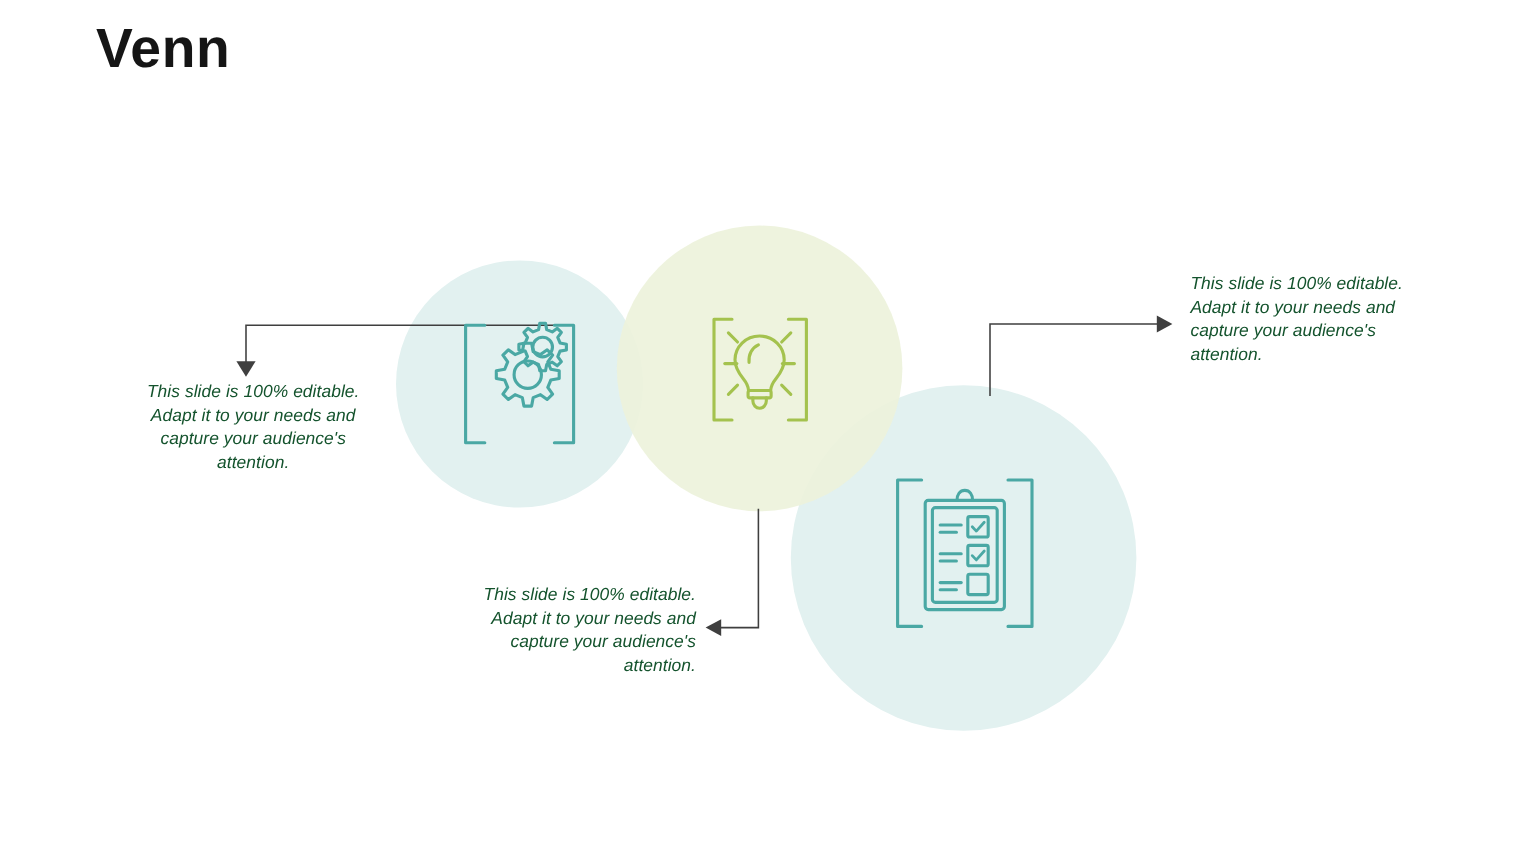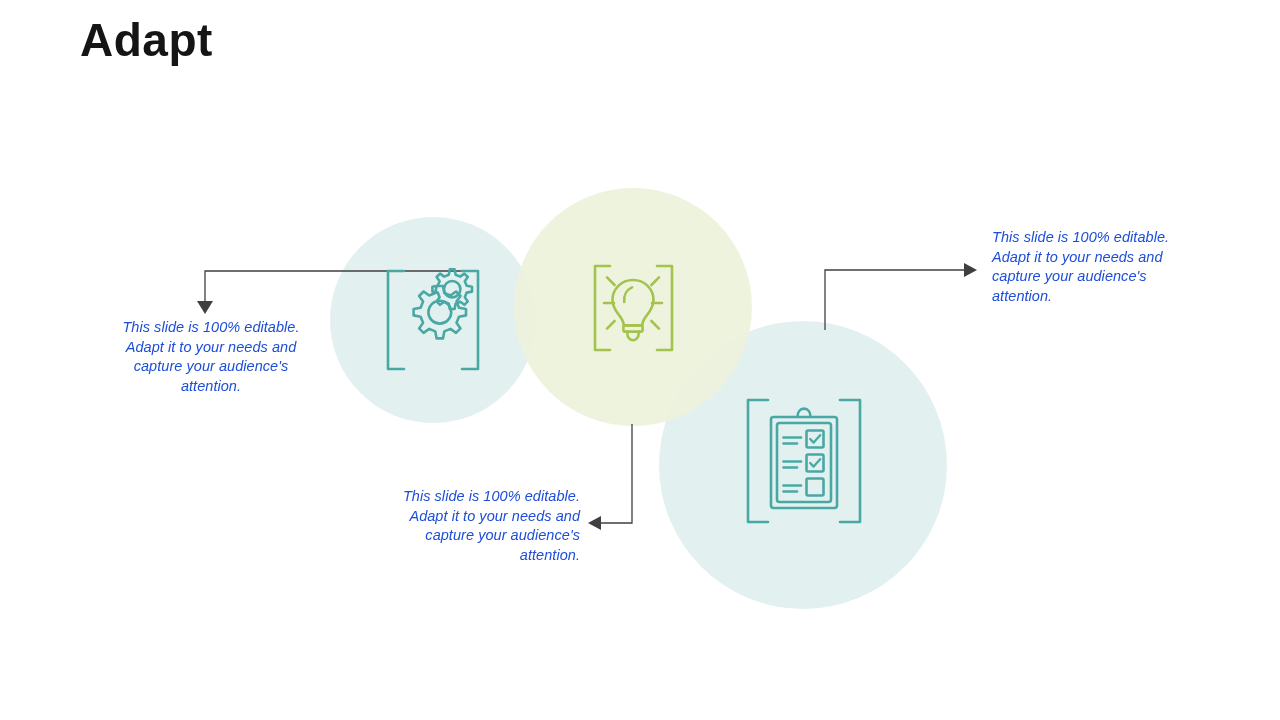--- a/index.html
+++ b/index.html
@@ -44,21 +44,21 @@
     position: absolute;
     left: 0;
     top: 0;
     width: 1280px;
     height: 720px;
   }
   .desc {
     position: absolute;
     font-size: 14.5px;
     font-style: italic;
-    color: #1d4ed8;
+    color: #14532d;
     line-height: 19.5px;
     letter-spacing: 0.05px;
   }
   #desc-left {
     left: 118px;
     top: 318px;
     width: 186px;
     text-align: center;
   }
   #desc-right {
@@ -72,21 +72,21 @@
     top: 487px;
     width: 182px;
     text-align: right;
   }
 </style>
 </head>
 <body>
 
 <div id="slide">
 
-  <div id="slide-title">Adapt</div>
+  <div id="slide-title">Venn</div>
 
   <div class="venn-stage">
     <svg class="venn-svg" viewBox="0 0 1280 720" xmlns="http://www.w3.org/2000/svg">
 
       <g>
         <circle cx="433" cy="320" r="103" fill="#e2f1f0"></circle>
         <circle cx="803" cy="465" r="144" fill="#e2f1f0"></circle>
         <circle cx="633" cy="307" r="119" fill="#edf2dc" fill-opacity="0.93"></circle>
       </g>
 

